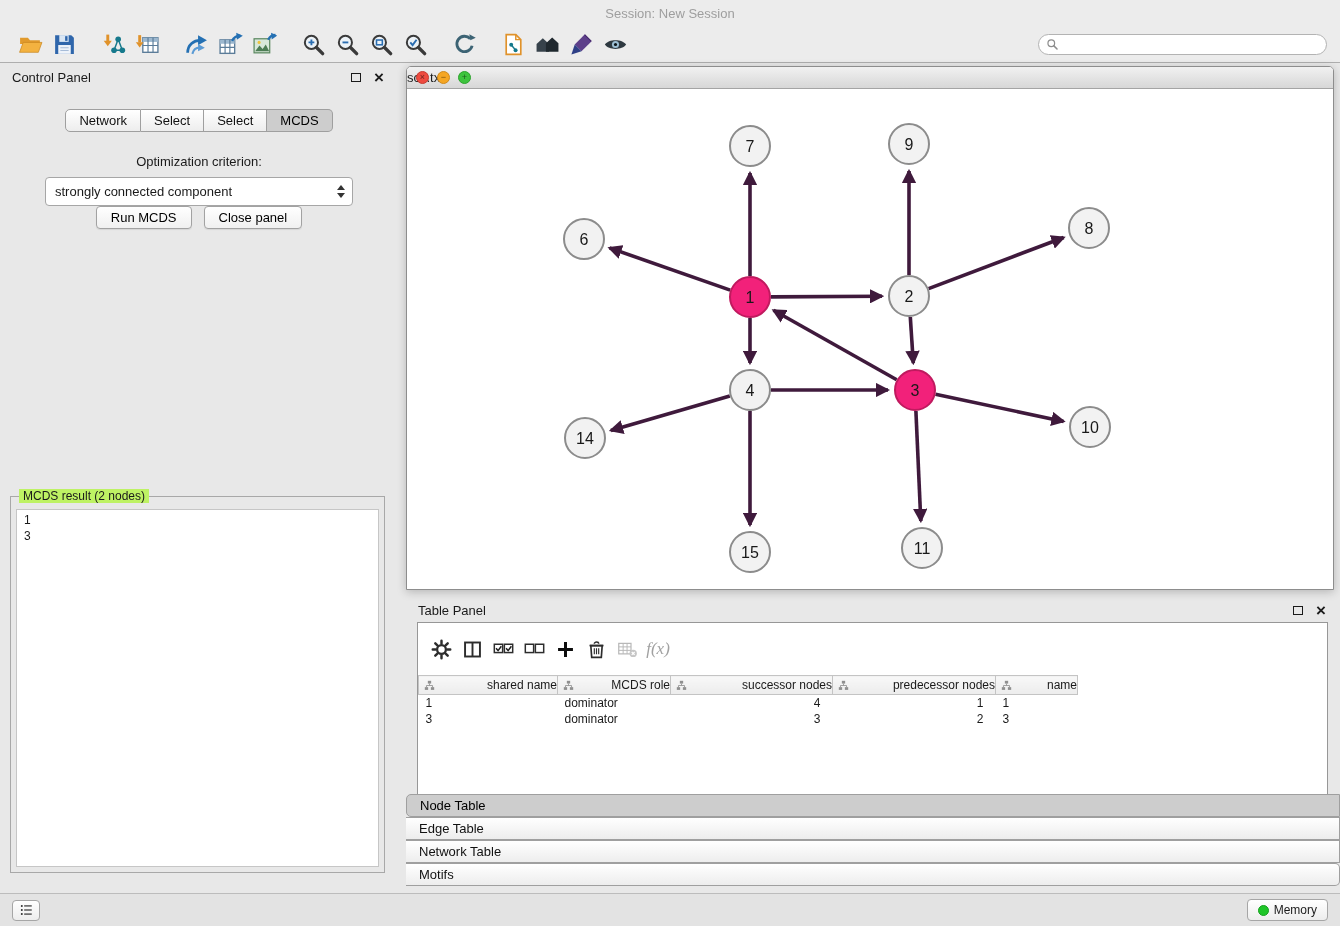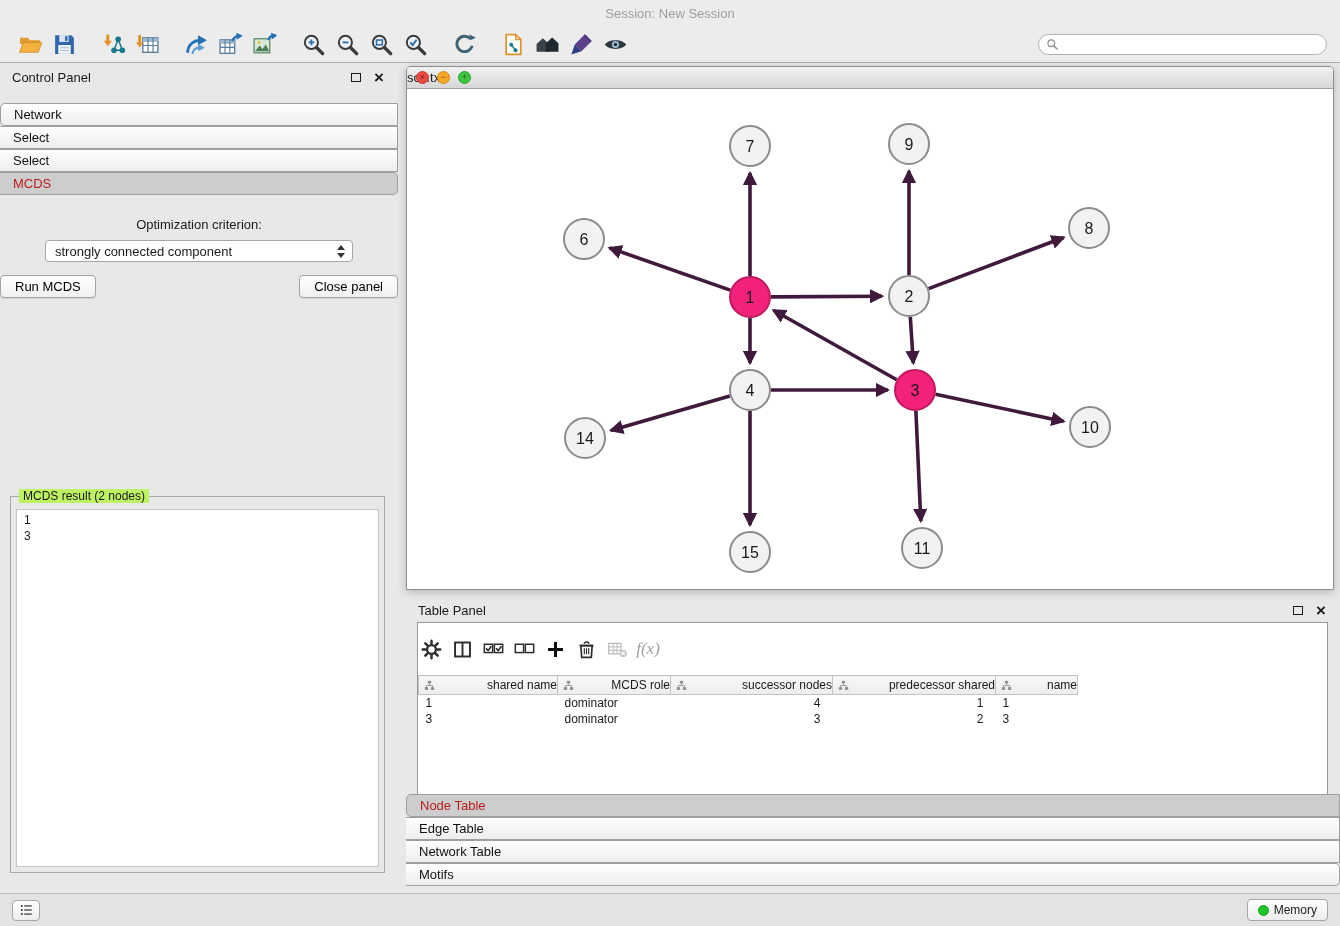--- a/index.html
+++ b/index.html
@@ -49,36 +49,36 @@
 
   .seg { display: flex; justify-content: center; }
   .tab {
     font-size: 13px; padding: 3px 13px;
     background: linear-gradient(#ffffff, #ededed);
     border: 1px solid #9f9f9f; color: #111; cursor: default; white-space: nowrap;
   }
   .tab + .tab { border-left: none; }
   .tab:first-child { border-radius: 5px 0 0 5px; }
   .tab:last-child { border-radius: 0 5px 5px 0; }
-  .tab.active { background: #cdcdcd; color: #b91c1c; }
+  .tab.active { background: #cdcdcd; color: #000000; }
 
   
   .control-panel { position: absolute; left: 0; top: 63px; width: 398px; bottom: 34px; background: #e8e8e8; }
-  .control-panel .seg { margin-top: 12px; flex-direction: column; }
+  .control-panel .seg { margin-top: 18px; }
   .opt-label { text-align: center; margin-top: 22px; font-size: 13px; }
   .dropdown {
-    width: 308px; height: 22px; margin: 8px auto 0;
+    width: 308px; height: 29px; margin: 8px auto 0;
     background: #fff; border: 1px solid #a6a6a6; border-radius: 4px;
     display: flex; align-items: center; padding: 0 7px 0 9px; font-size: 13px;
   }
   .spinner { margin-left: auto; display: flex; flex-direction: column; align-items: center; }
   .spinner i { display: block; width: 0; height: 0; border-left: 4px solid transparent; border-right: 4px solid transparent; }
   .spinner .up { border-bottom: 5px solid #333; margin-bottom: 3px; }
   .spinner .dn { border-top: 5px solid #333; }
-  .btn-row { display: flex; justify-content: space-between; gap: 12px; margin-top: 13px; }
+  .btn-row { display: flex; justify-content: center; gap: 12px; }
   .pbtn {
     font-size: 13px; padding: 3px 14px;
     border: 1px solid #a2a2a2; border-radius: 4px;
     background: linear-gradient(#ffffff, #f0f0f0);
     box-shadow: 0 1px 1px rgba(0,0,0,0.08);
     font-family: "Liberation Sans", sans-serif;
   }
   .result-box { position: absolute; left: 10px; right: 13px; top: 433px; bottom: 19px; border: 1px solid #a8a8a8; }
   .result-legend { position: absolute; top: -8px; left: 8px; background: #bef264; padding: 0 4px; font-size: 12px; }
   .result-inner {
@@ -105,21 +105,21 @@
   .light.yellow { background: #f5a623; border: 1px solid #cf8a1d; }
   .light.yellow::after { content: "\2212"; }
   .light.green { background: #3ec43e; border: 1px solid #2da32d; }
   .light.green::after { content: "+"; }
   .net-canvas { position: absolute; left: 0; right: 0; top: 22px; bottom: 0; background: #fff; overflow: hidden; }
   #graph-svg { width: 100%; height: 100%; display: block; }
 
   
   .table-panel { position: absolute; left: 406px; top: 596px; width: 934px; height: 294px; }
   .tp-container { position: absolute; left: 11px; right: 12px; top: 26px; height: 238px; background: #fff; border: 1px solid #979797; overflow: hidden; }
-  .tp-toolbar { height: 52px; display: flex; align-items: center; gap: 5px; padding-left: 0; text-align: center; }
+  .tp-toolbar { height: 52px; display: flex; align-items: center; gap: 5px; padding-left: 10px; text-align: center; }
   .tp-toolbar .tbtn { width: 26px; height: 26px; }
   .tp-toolbar .tbtn svg { width: 21px; height: 21px; }
   .fx { font-family: "Liberation Serif", serif; font-style: italic; font-size: 17px; color: #9c9c9c; }
   .node-table { border-collapse: collapse; table-layout: fixed; width: 659px; }
   .node-table thead th {
     height: 19px; background: linear-gradient(#f8f8f8, #ececec);
     border: 1px solid #c4c4c4; font-size: 12px; font-weight: normal;
     position: relative; padding: 0; text-align: right;
   }
   .hdr-tree { position: absolute; left: 5px; top: 4px; width: 11px; height: 11px; }
@@ -488,21 +488,21 @@
                 <rect x="7" y="1.5" width="6" height="5"></rect>
                 <rect x="1.5" y="13" width="6" height="5"></rect>
                 <rect x="12.5" y="13" width="6" height="5"></rect>
                 <path d="M10 6.5v3.5M4.5 13v-3h11v3"></path>
               </svg><span class="hdr-label">successor nodes</span></th>
             <th style="width: 163px;"><svg viewBox="0 0 20 20" class="hdr-tree">
                 <rect x="7" y="1.5" width="6" height="5"></rect>
                 <rect x="1.5" y="13" width="6" height="5"></rect>
                 <rect x="12.5" y="13" width="6" height="5"></rect>
                 <path d="M10 6.5v3.5M4.5 13v-3h11v3"></path>
-              </svg><span class="hdr-label">predecessor shared</span></th>
+              </svg><span class="hdr-label">predecessor nodes</span></th>
             <th style="width: 82px;"><svg viewBox="0 0 20 20" class="hdr-tree">
                 <rect x="7" y="1.5" width="6" height="5"></rect>
                 <rect x="1.5" y="13" width="6" height="5"></rect>
                 <rect x="12.5" y="13" width="6" height="5"></rect>
                 <path d="M10 6.5v3.5M4.5 13v-3h11v3"></path>
               </svg><span class="hdr-label">name</span></th>
           </tr>
         </thead>
       <tbody id="tbody">
           <tr>

